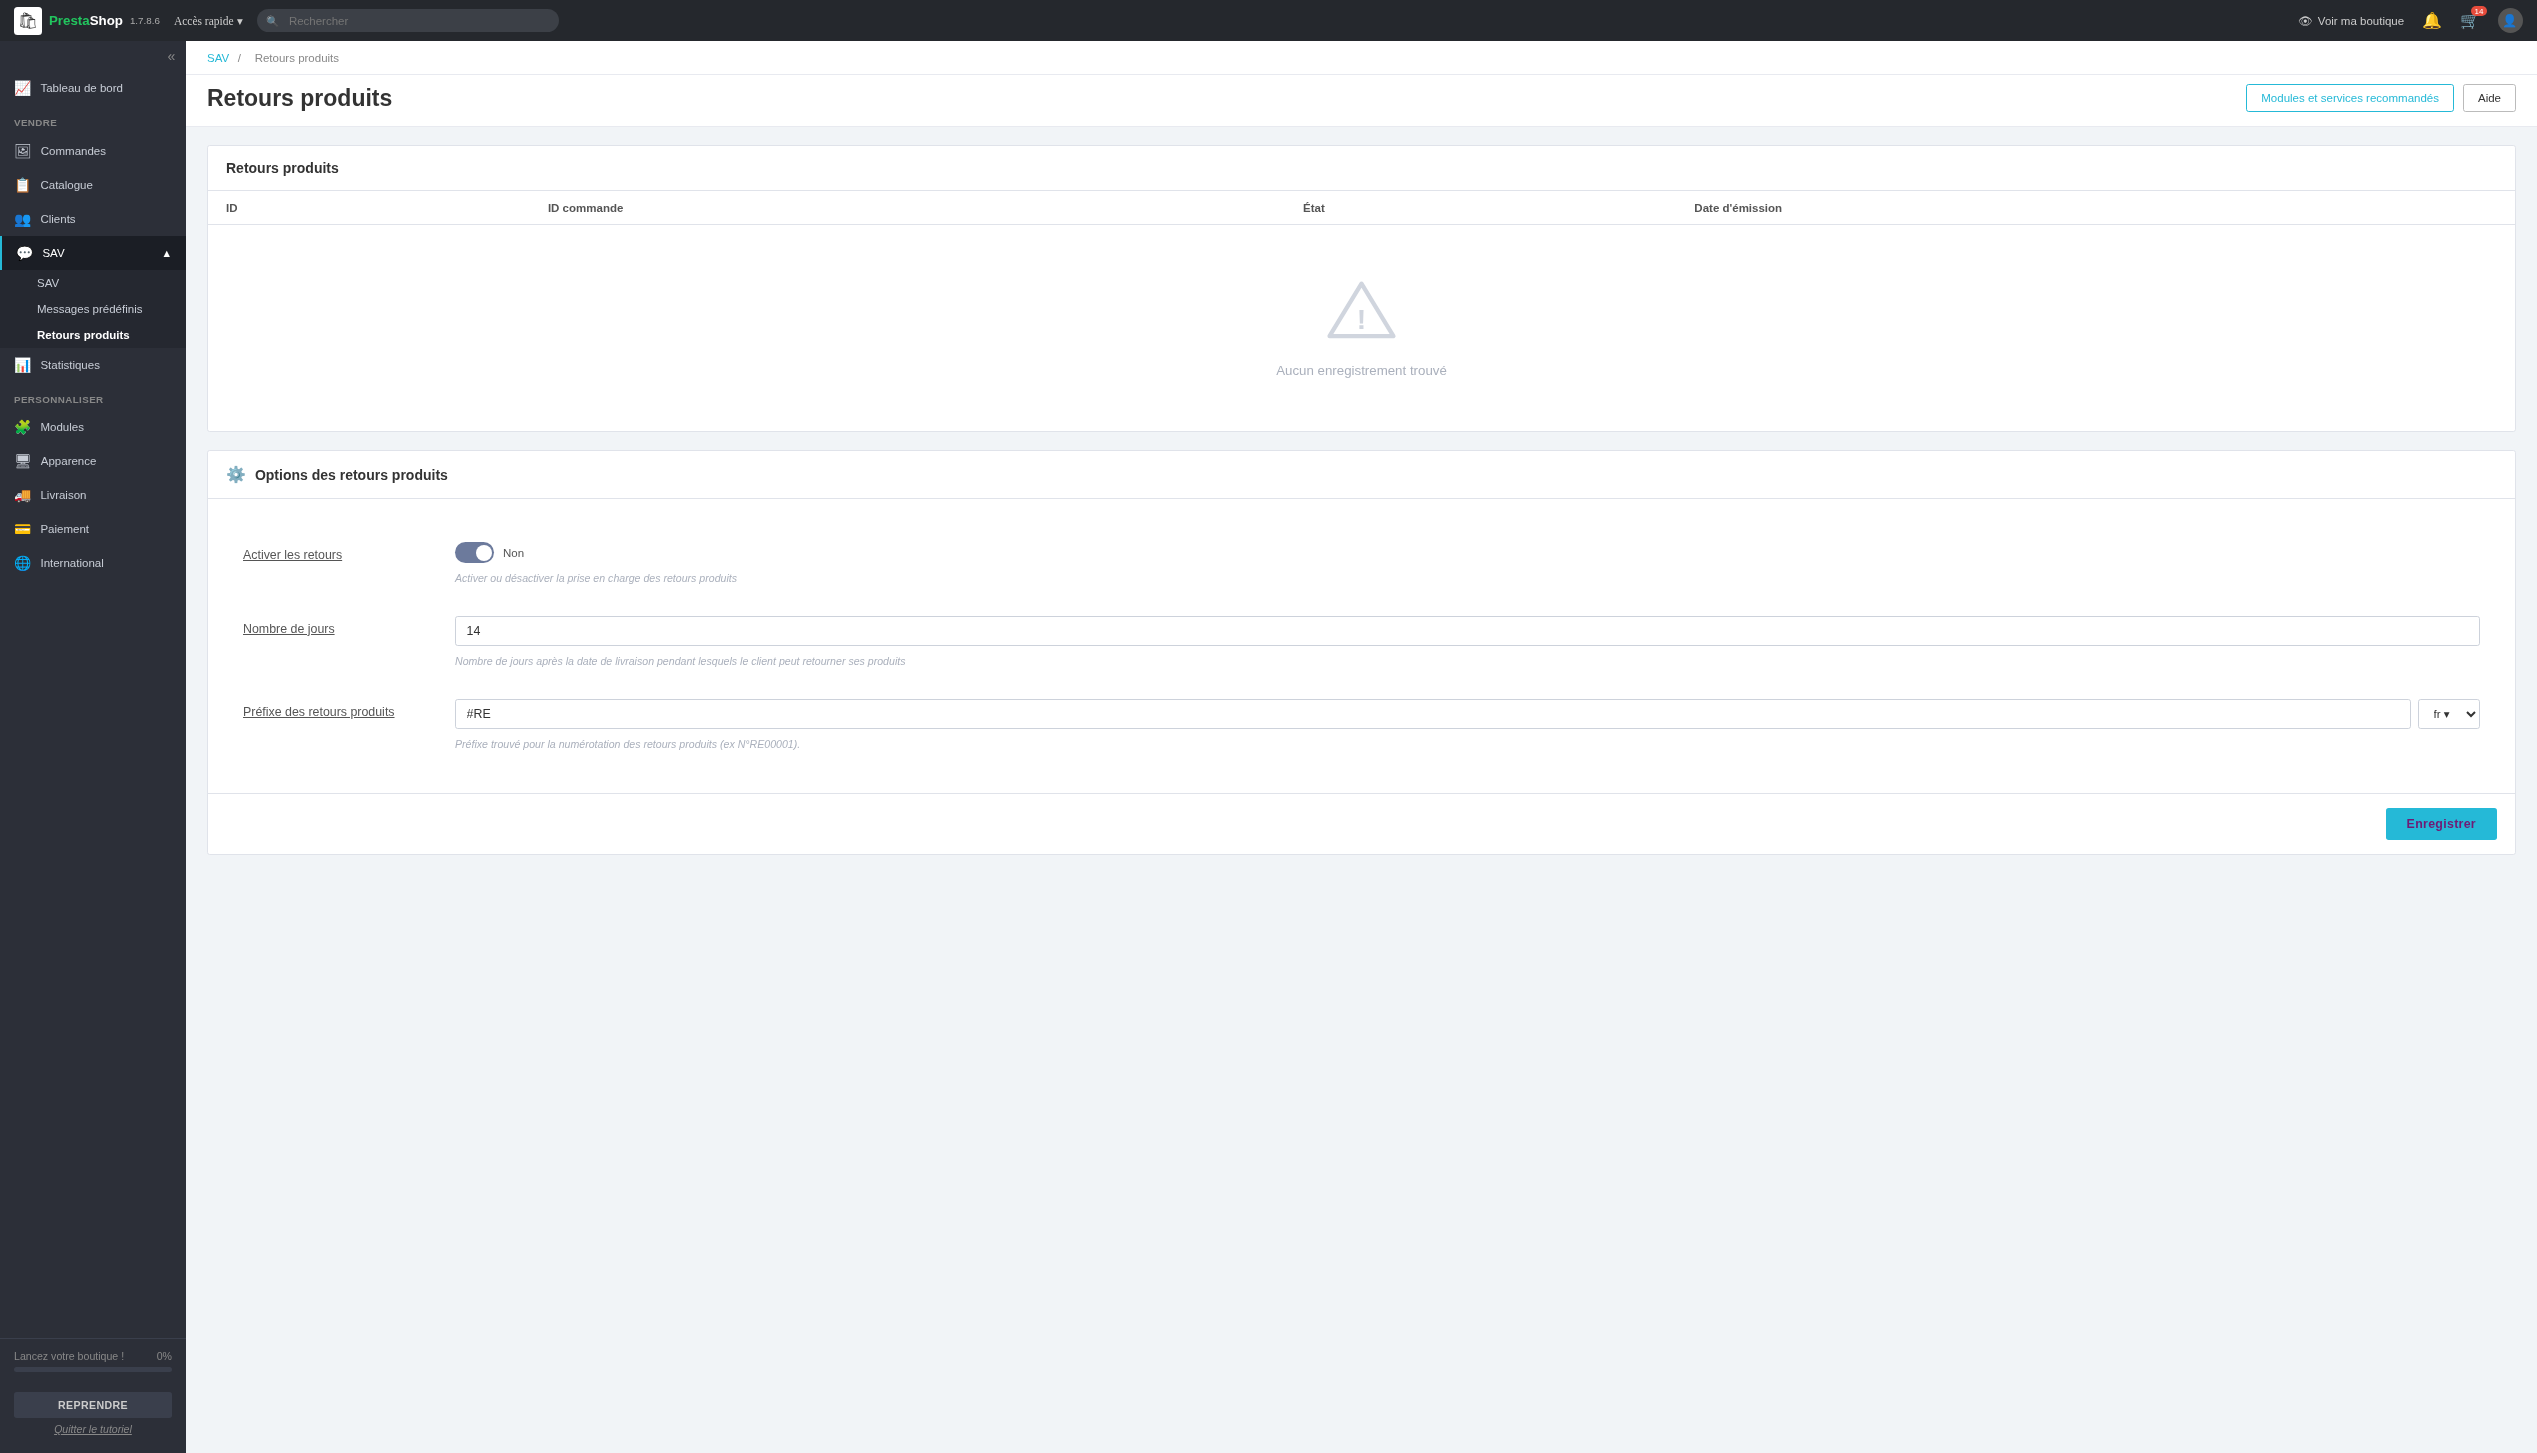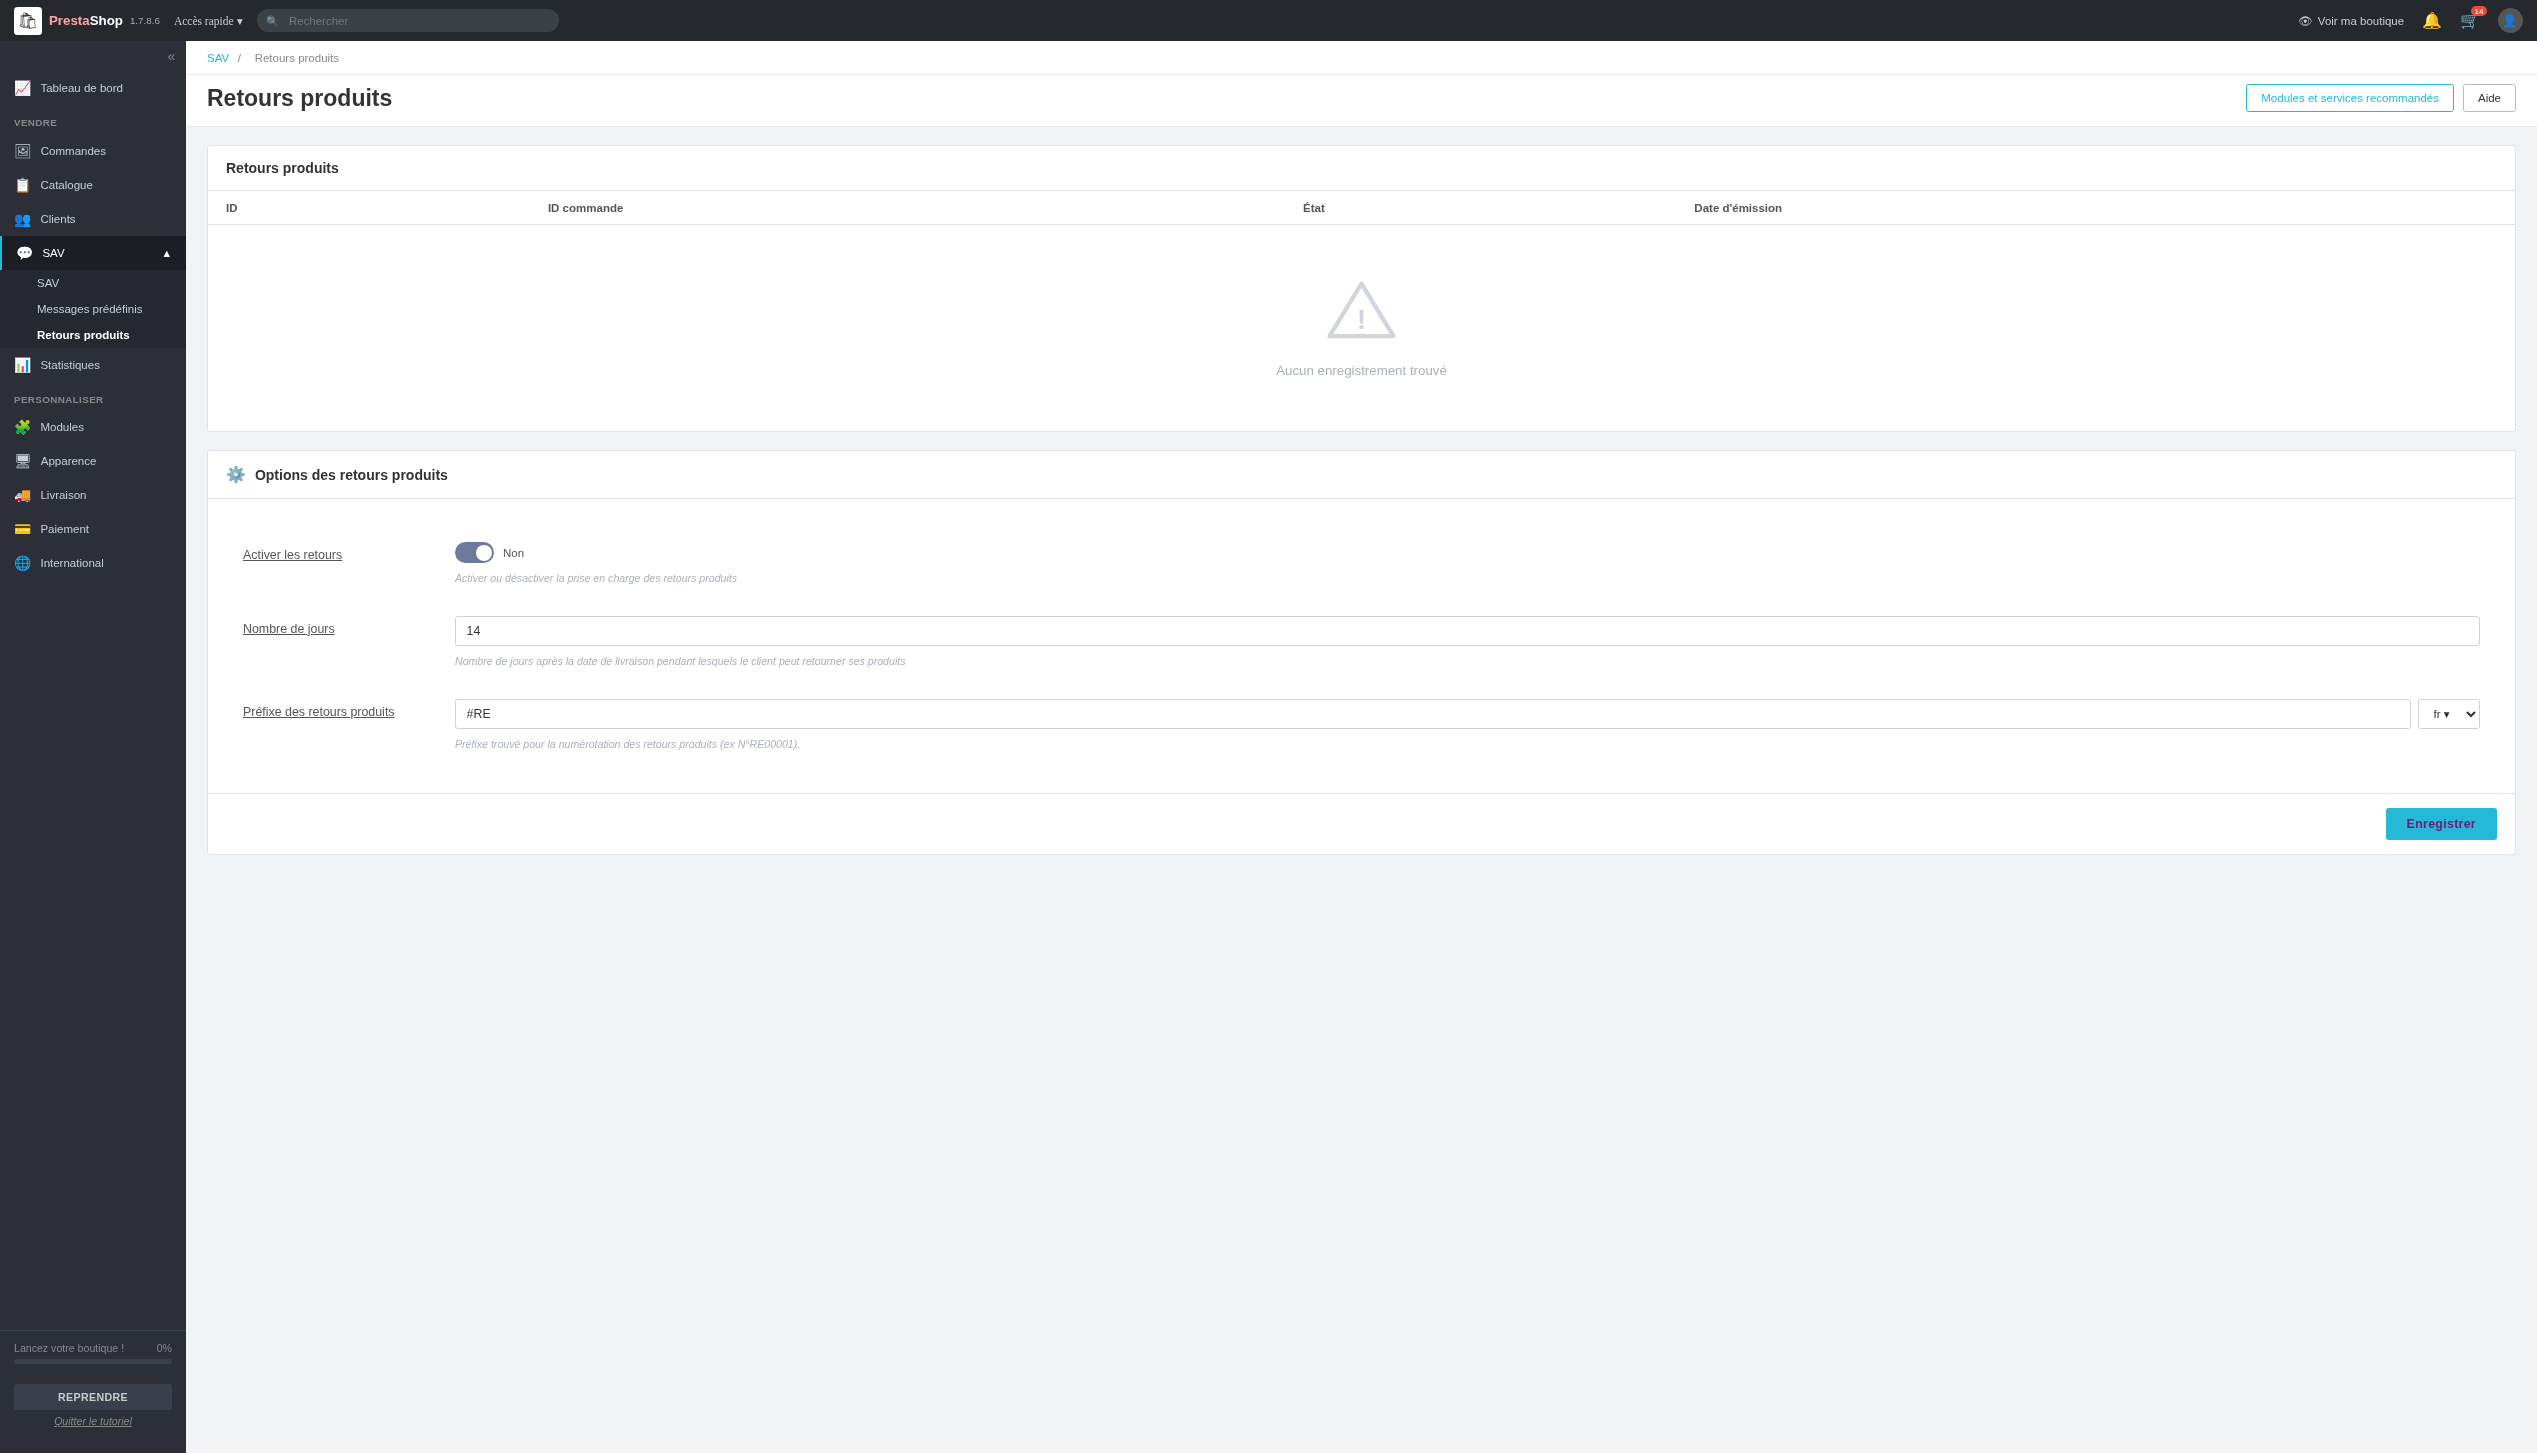--- a/index.html
+++ b/index.html
@@ -29,21 +29,21 @@
       display: flex;
       align-items: center;
       justify-content: center;
       font-size: 16px;
     }
     .logo-text {
       color: white;
       font-size: 13.3px;
       font-weight: 600;
     }
-    .logo-text span { color: #fca5a5; }
+    .logo-text span { color: #22c55e; }
     .topbar-version {
       color: #aaa;
       font-size: 9.8px;
     }
     .topbar-quick {
       color: #ccc;
       font-size: 11.5px;
       cursor: pointer;
       display: flex;
       align-items: center;
@@ -199,21 +199,21 @@
       border-radius: 3.5px;
       height: 5.3px;
     }
     .progress-bar-fill {
       background: #25b9d7;
       border-radius: 3.5px;
       height: 5.3px;
       width: 0%;
     }
     .sidebar-btns {
-      padding: 9px 14px 26px;
+      padding: 9px 14px 18px;
       display: flex;
       flex-direction: column;
       gap: 5.3px;
     }
     .btn-reprendre {
       background: #3a3f4c;
       border: none;
       color: #ccc;
       padding: 7px;
       border-radius: 2.7px;

